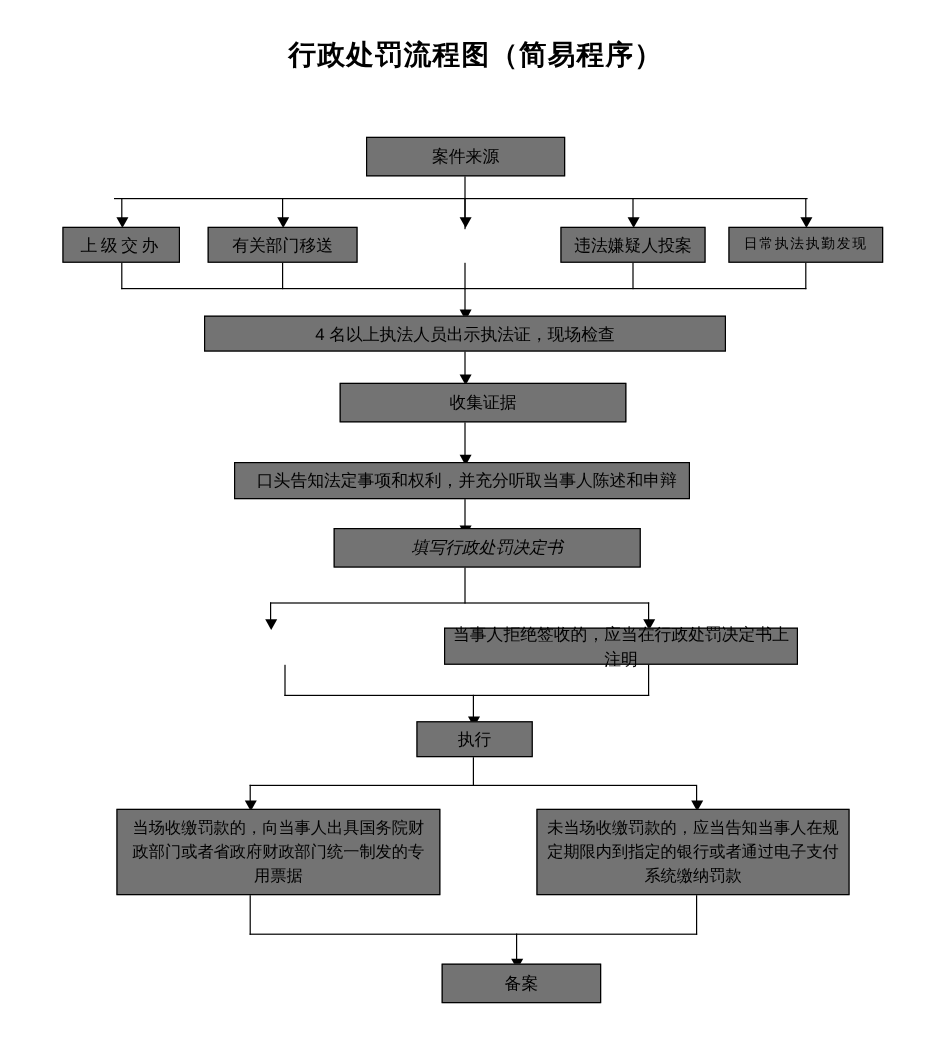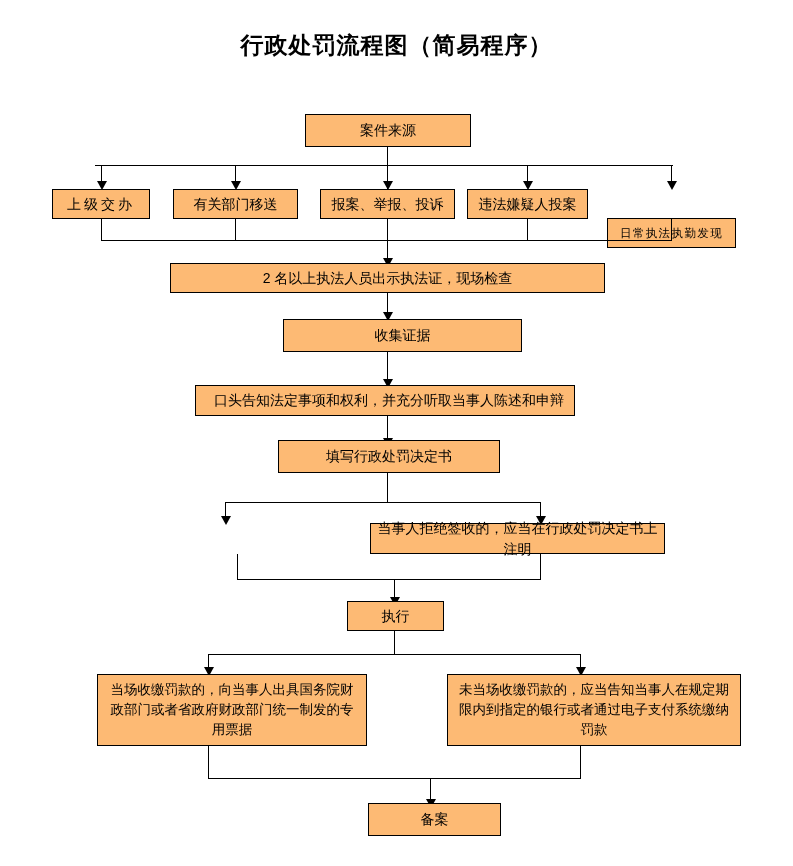--- a/index.html
+++ b/index.html
@@ -27,34 +27,33 @@
     text-align: center;
     font-size: 23px;
     font-weight: bold;
     letter-spacing: 1px;
     color: #000;
   }
   .node {
     position: absolute;
     box-sizing: border-box;
     border: 1.3px solid #000;
-    background: #fdba74;
+    background: #737373;
     display: flex;
     align-items: center;
     justify-content: center;
     text-align: center;
     font-size: 14px;
     line-height: 1.45;
     color: #000;
     padding: 2px 4px;
   }
   .node.small {
     font-size: 11.5px;
     letter-spacing: 1.4px;
-    margin-top: 29px;
   }
   .node.spaced {
     letter-spacing: 3px;
   }
   .node.multiline {
     font-size: 13.5px;
     line-height: 1.5;
     padding: 4px 8px;
     white-space: pre-line;
   }
@@ -102,51 +101,50 @@
   <div class="vline" style="left:527px; top:165px; height:17px;"></div>
   <div class="arrow" style="left:523px; top:181px;"></div>
 
   <div class="vline" style="left:671px; top:165px; height:17px;"></div>
   <div class="arrow" style="left:667px; top:181px;"></div>
 
   <div class="node spaced" style="left:52px; top:189px; width:98px; height:30px;">上级交办</div>
 
   <div class="node" style="left:173px; top:189px; width:125px; height:30px;">有关部门移送</div>
 
-  <div class="node" style="left:320px; top:189px; width:135px; height:30px;">报案、举报、投诉</div>
 
   <div class="node" style="left:467px; top:189px; width:121px; height:30px;">违法嫌疑人投案</div>
 
   <div class="node small" style="left:607px; top:189px; width:129px; height:30px;">日常执法执勤发现</div>
 
   <div class="vline" style="left:101px; top:219px; height:22px;"></div>
   <div class="vline" style="left:235px; top:219px; height:22px;"></div>
   <div class="vline" style="left:387px; top:219px; height:22px;"></div>
   <div class="vline" style="left:527px; top:219px; height:22px;"></div>
   <div class="vline" style="left:671px; top:219px; height:22px;"></div>
   <div class="hline" style="left:101px; top:240px; width:571px;"></div>
   <div class="vline" style="left:387px; top:240px; height:19px;"></div>
   <div class="arrow" style="left:383px; top:258px;"></div>
 
-  <div class="node" style="left:170px; top:263px; width:435px; height:30px;">2 名以上执法人员出示执法证，现场检查</div>
+  <div class="node" style="left:170px; top:263px; width:435px; height:30px;">4 名以上执法人员出示执法证，现场检查</div>
 
   <div class="vline" style="left:387px; top:293px; height:20px;"></div>
   <div class="arrow" style="left:383px; top:312px;"></div>
 
   <div class="node" style="left:283px; top:319px; width:239px; height:33px;">收集证据</div>
 
   <div class="vline" style="left:387px; top:352px; height:28px;"></div>
   <div class="arrow" style="left:383px; top:379px;"></div>
 
   <div class="node" style="left:195px; top:385px; width:380px; height:31px;padding-left:12px;">口头告知法定事项和权利，并充分听取当事人陈述和申辩</div>
 
   <div class="vline" style="left:387px; top:416px; height:23px;"></div>
   <div class="arrow" style="left:383px; top:438px;"></div>
 
-  <div class="node" style="left:278px; top:440px; width:222px; height:33px;">填写行政处罚决定书</div>
+  <div class="node" style="left:278px; top:440px; width:256px; height:33px;font-style:italic;">填写行政处罚决定书</div>
 
   <div class="vline" style="left:387px; top:473px; height:30px;"></div>
   <div class="hline" style="left:225px; top:502px; width:316px;"></div>
   <div class="vline" style="left:225px; top:502px; height:15px;"></div>
   <div class="arrow" style="left:221px; top:516px;"></div>
   <div class="vline" style="left:540px; top:502px; height:15px;"></div>
   <div class="arrow" style="left:536px; top:516px;"></div>
 
 
   <div class="node" style="left:370px; top:523px; width:295px; height:31px;">当事人拒绝签收的，应当在行政处罚决定书上注明</div>
@@ -161,21 +159,21 @@
 
   <div class="vline" style="left:394px; top:631px; height:24px;"></div>
   <div class="hline" style="left:208px; top:654px; width:372px;"></div>
   <div class="vline" style="left:208px; top:654px; height:14px;"></div>
   <div class="arrow" style="left:204px; top:667px;"></div>
   <div class="vline" style="left:580px; top:654px; height:14px;"></div>
   <div class="arrow" style="left:576px; top:667px;"></div>
 
   <div class="node multiline" style="left:97px; top:674px; width:270px; height:72px;">当场收缴罚款的，向当事人出具国务院财政部门或者省政府财政部门统一制发的专用票据</div>
 
-  <div class="node multiline" style="left:447px; top:674px; width:294px; height:72px;">未当场收缴罚款的，应当告知当事人在规定期限内到指定的银行或者通过电子支付系统缴纳罚款</div>
+  <div class="node multiline" style="left:447px; top:674px; width:261px; height:72px;">未当场收缴罚款的，应当告知当事人在规定期限内到指定的银行或者通过电子支付系统缴纳罚款</div>
 
   <div class="vline" style="left:208px; top:746px; height:33px;"></div>
   <div class="vline" style="left:580px; top:746px; height:33px;"></div>
   <div class="hline" style="left:208px; top:778px; width:373px;"></div>
   <div class="vline" style="left:430px; top:778px; height:22px;"></div>
   <div class="arrow" style="left:426px; top:799px;"></div>
 
   <div class="node" style="left:368px; top:803px; width:133px; height:33px;">备案</div>
 
 </div>

